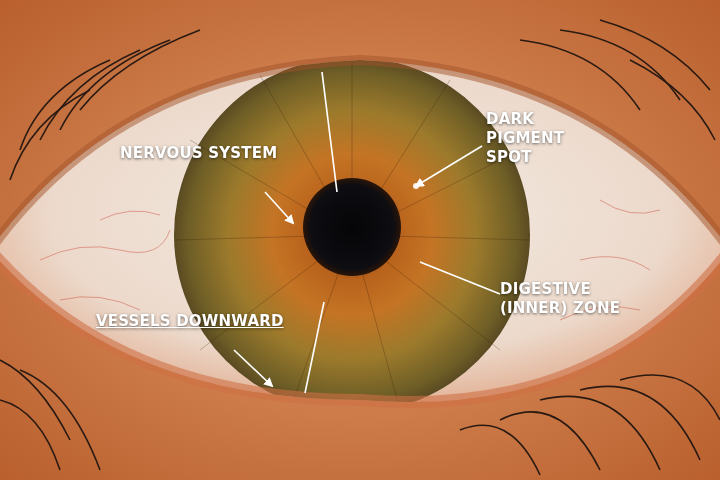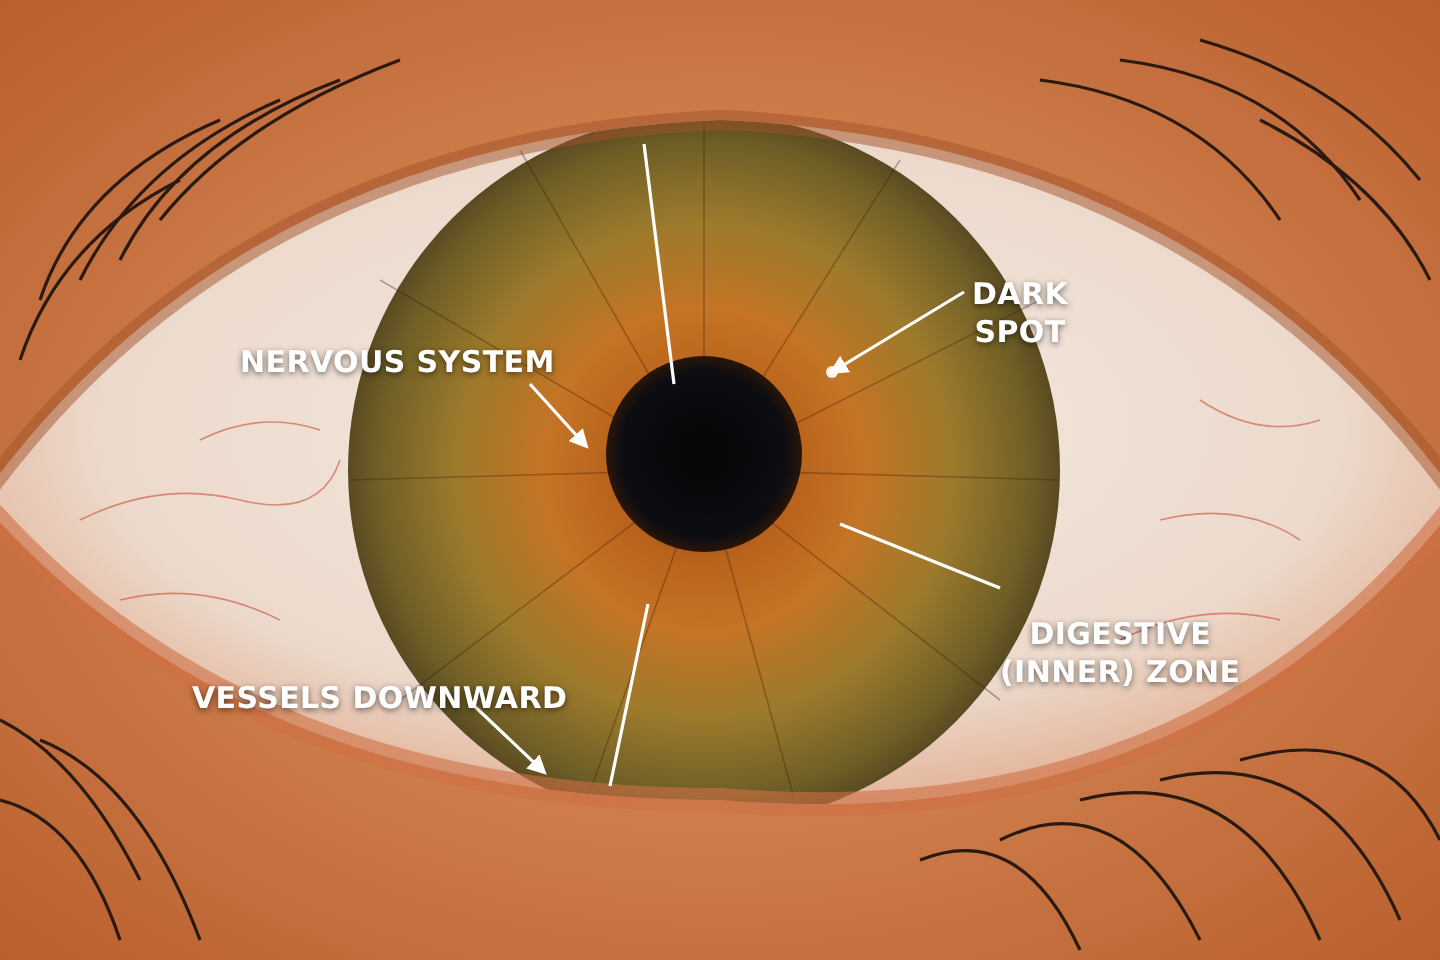--- a/index.html
+++ b/index.html
@@ -1,18 +1,18 @@
 <!DOCTYPE html>
 <html><head>
 <meta charset="utf-8">
 <style>
   html, body { margin:0; padding:0; }
   body { width:720px; height:480px; overflow:hidden; background:#c9733f; position:relative; font-family:"DejaVu Sans", sans-serif; }
   .scene { position:absolute; inset:0; width:720px; height:480px; }
-  .label { position:absolute; color:#ffffff; font-weight:bold; font-size:15px; line-height:19px; text-align:center; text-shadow:0 1px 3px rgba(0,0,0,0.55); letter-spacing:0.2px; white-space:nowrap;margin-top:28px; }
+  .label { position:absolute; color:#ffffff; font-weight:bold; font-size:15px; line-height:19px; text-align:left; text-shadow:0 1px 3px rgba(0,0,0,0.55); letter-spacing:0.2px; white-space:nowrap; }
   .label span { display:block; }
 </style>
 </head>
 <body>
 
 <svg class="scene" viewBox="0 0 720 480" xmlns="http://www.w3.org/2000/svg">
   <defs>
     <radialGradient id="skinG" cx="50%" cy="50%" r="70%">
       <stop offset="0%" stop-color="#e29a68"></stop>
       <stop offset="100%" stop-color="#b9602e"></stop>
@@ -112,23 +112,24 @@
   </g>
   <circle cx="416" cy="186" r="3" fill="#ffffff" opacity="0.9"></circle>
 </svg>
 
 <div class="label" style="left:120px; top:144px;">
   <span>NERVOUS SYSTEM</span>
 </div>
 
 <div class="label" style="left:486px; top:110px;">
   <span>DARK</span>
+  <span>PIGMENT</span>
   <span>SPOT</span>
 </div>
 
 <div class="label" style="left:500px; top:280px;">
   <span>DIGESTIVE</span>
   <span>(INNER) ZONE</span>
 </div>
 
-<div class="label" style="left:96px; top:312px;">
+<div class="label" style="left:96px; top:312px;text-decoration:underline;">
   <span>VESSELS DOWNWARD</span>
 </div>
 
 </body></html>

